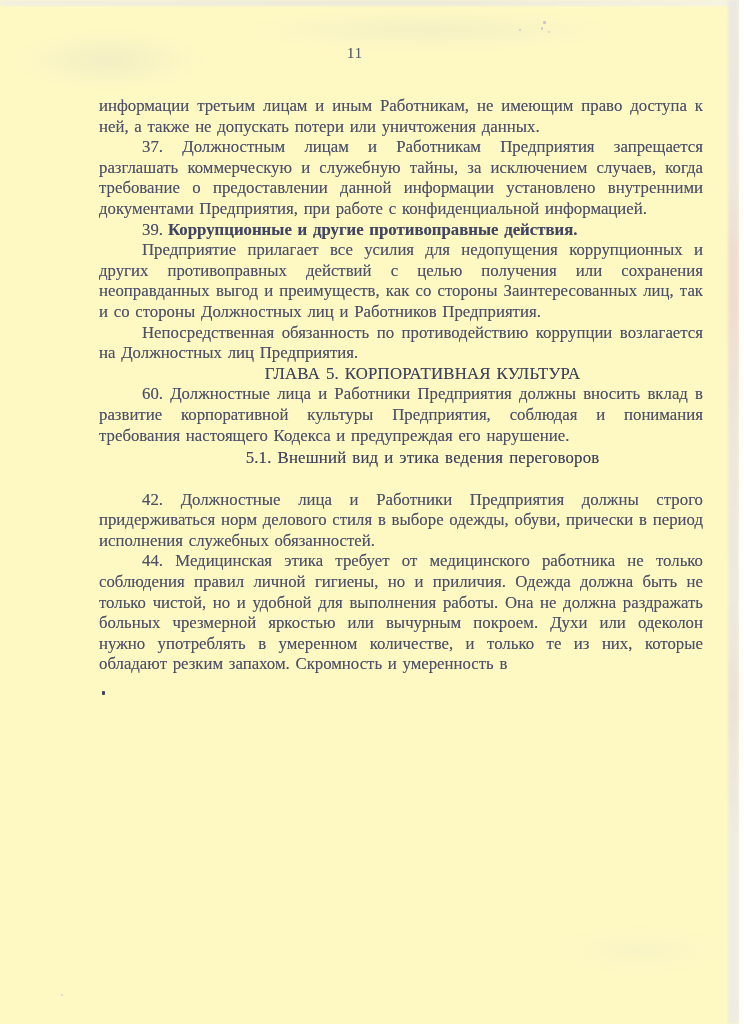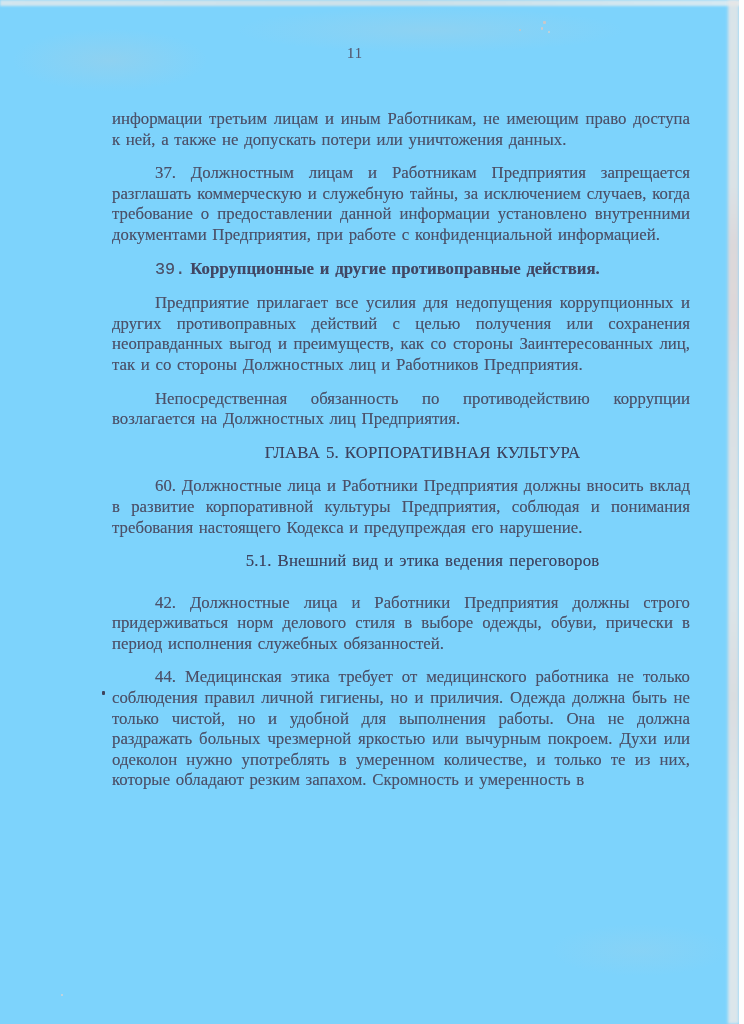--- a/index.html
+++ b/index.html
@@ -1,20 +1,20 @@
 <!DOCTYPE html>
 <html><head>
 <meta charset="utf-8">
 <style>
   html,body { margin:0; padding:0; background:#e8e8e8; }
   .page {
     position:relative;
     width:744px; height:1024px;
     margin:0 auto;
-    background:#7dd3fc;
+    background:#fef9c3;
     overflow:hidden;
     font-family:"Liberation Serif","DejaVu Serif",serif;
   }
   
   .page::before {
     content:"";
     position:absolute; inset:0;
     background:
       radial-gradient(ellipse 140px 45px at 110px 60px, rgba(205,202,199,0.22), rgba(205,202,199,0) 70%),
       radial-gradient(ellipse 260px 30px at 430px 30px, rgba(208,205,202,0.20), rgba(208,205,202,0) 75%),
@@ -53,23 +53,23 @@
     text-shadow:0 0 .4px rgba(86,91,114,.55);
   }
   .doc-body {
     position:absolute; top:96px; left:99px; width:604px;
     font-size:16.8px; line-height:20.6px;
     color:#4c5169;
     text-align:justify;
     word-spacing:.09em;
     text-shadow:0 0 .45px rgba(76,81,105,.5);
   }
-  .doc-body p { margin:13px; text-indent:43px; }
+  .doc-body p { margin:0; text-indent:43px; }
   p.no-indent { text-indent:0; }
-  .num { margin-right:5px;font-family:Liberation Mono, monospace; }
+  .num { margin-right:5px; }
   b, .bold { font-weight:bold; color:#414663; }
   .heading {
     margin:9px 0 16px 0;
     text-align:center; text-indent:0;
     font-weight:normal; color:#3d425e;
     letter-spacing:.2px;
   }
   .heading.section { margin:2px 0 21px 0; }
 </style>
 </head>

